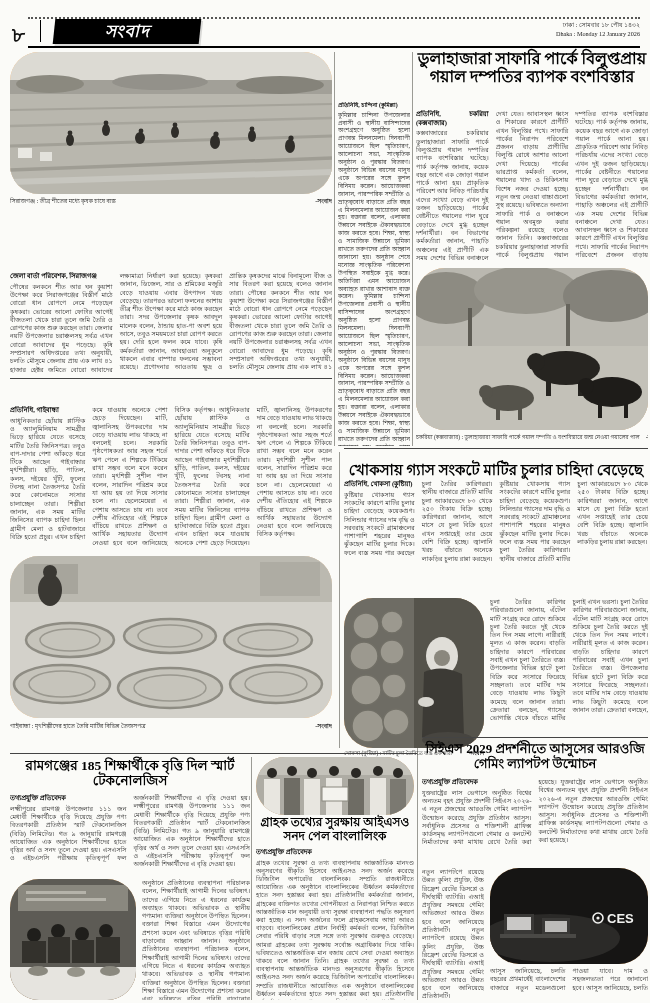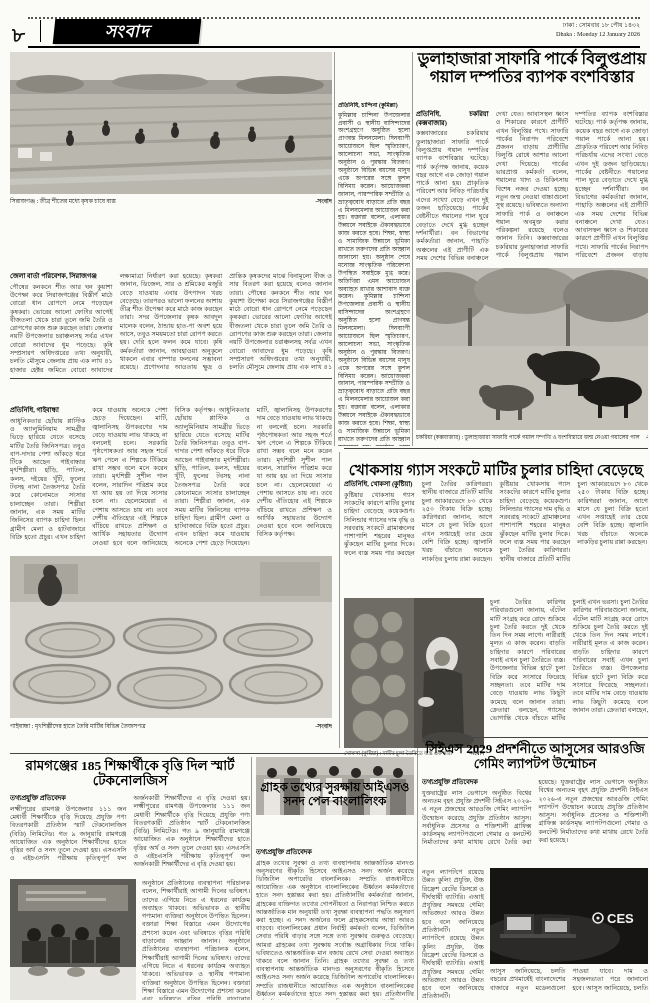--- a/index.html
+++ b/index.html
@@ -16,21 +16,21 @@
                  transform:skewX(6deg);letter-spacing:1px;}
   .dateline{font-size:6.2px;line-height:1.45;text-align:right;color:#222;}
   .headline{font-weight:bold;text-align:center;line-height:1.14;color:#000;}
   .body-text{font-size:6.3px;line-height:1.32;text-align:justify;overflow:hidden;color:#1c1c1c;}
   .cols2{column-count:2;column-gap:7px;}
   .cols3{column-count:3;column-gap:7px;}
   .cols4{column-count:4;column-gap:7px;}
   .byline{display:block;font-weight:bold;font-size:6.6px;margin-bottom:2px;color:#000;}
   .caption{font-size:6px;display:flex;justify-content:space-between;color:#222;overflow:hidden;white-space:nowrap;}
   .caption .credit{margin-left:6px;font-weight:bold;}
-  .photo{overflow:hidden;background:#fdba74;}
+  .photo{overflow:hidden;background:#fdba74;border-radius:29px;}
   .photo svg{display:block;width:100%;height:100%;}
 </style>
 </head>
 <body>
 
 <div class="page">
 
   <div class="dotted-top abs" style="left:28px;top:17px;width:612px;"></div>
   <div class="abs pagenum" style="left:12px;top:20px;">৮</div>
   <div class="abs" style="left:40px;top:20px;width:1px;height:22px;background:#000;"></div>
@@ -252,21 +252,21 @@
       <rect x="8" y="22" width="16" height="36" fill="#e8e6e0"></rect>
       <rect x="28" y="21" width="16" height="37" fill="#6e6c64"></rect>
       <rect x="48" y="22" width="16" height="36" fill="#e8e6e0"></rect>
       <rect x="70" y="21" width="16" height="37" fill="#e8e6e0"></rect>
       <rect x="92" y="22" width="16" height="36" fill="#6e6c64"></rect>
       <rect x="114" y="21" width="16" height="37" fill="#e8e6e0"></rect>
       <rect x="134" y="22" width="16" height="36" fill="#7b7971"></rect>
       <rect x="66" y="30" width="26" height="14" fill="#f4f3ee" stroke="#8a887f"></rect>
     </svg>
   </div>
-  <div class="abs headline" style="left:256px;top:781px;width:158px;font-size:12px;">গ্রাহক তথ্যের সুরক্ষায় আইএসও সনদ পেল বাংলালিংক</div>
+  <div class="abs headline" style="left:256px;top:816px;width:158px;font-size:12px;">গ্রাহক তথ্যের সুরক্ষায় আইএসও সনদ পেল বাংলালিংক</div>
   <div class="abs body-text" style="left:256px;top:848px;width:158px;height:152px;font-size:6.2px;">
     <span class="byline">তথ্যপ্রযুক্তি প্রতিবেদক</span>
     <span>গ্রাহক তথ্যের সুরক্ষা ও তথ্য ব্যবস্থাপনায় আন্তর্জাতিক মানদণ্ড অনুসরণের স্বীকৃতি হিসেবে আইএসও সনদ অর্জন করেছে ডিজিটাল অপারেটর বাংলালিংক। সম্প্রতি রাজধানীতে আয়োজিত এক অনুষ্ঠানে বাংলালিংকের ঊর্ধ্বতন কর্মকর্তাদের হাতে সনদ হস্তান্তর করা হয়। প্রতিষ্ঠানটির কর্মকর্তারা জানান, গ্রাহকের ব্যক্তিগত তথ্যের গোপনীয়তা ও নিরাপত্তা নিশ্চিত করতে আন্তর্জাতিক মান অনুযায়ী তথ্য সুরক্ষা ব্যবস্থাপনা পদ্ধতি অনুসরণ করা হচ্ছে। এ সনদ অর্জনের ফলে গ্রাহকসেবায় আস্থা আরও বাড়বে। বাংলালিংকের প্রধান নির্বাহী কর্মকর্তা বলেন, ডিজিটাল সেবার পরিধি বাড়ার সঙ্গে সঙ্গে তথ্য সুরক্ষার গুরুত্বও বেড়েছে। আমরা গ্রাহকের তথ্য সুরক্ষায় সর্বোচ্চ অগ্রাধিকার দিয়ে থাকি। ভবিষ্যতেও আন্তর্জাতিক মান বজায় রেখে সেবা দেওয়া অব্যাহত থাকবে বলে জানান তিনি। গ্রাহক তথ্যের সুরক্ষা ও তথ্য ব্যবস্থাপনায় আন্তর্জাতিক মানদণ্ড অনুসরণের স্বীকৃতি হিসেবে আইএসও সনদ অর্জন করেছে ডিজিটাল অপারেটর বাংলালিংক। সম্প্রতি রাজধানীতে আয়োজিত এক অনুষ্ঠানে বাংলালিংকের ঊর্ধ্বতন কর্মকর্তাদের হাতে সনদ হস্তান্তর করা হয়। প্রতিষ্ঠানটির কর্মকর্তারা জানান, গ্রাহকের ব্যক্তিগত তথ্যের গোপনীয়তা ও নিরাপত্তা নিশ্চিত করতে আন্তর্জাতিক মান অনুযায়ী তথ্য সুরক্ষা ব্যবস্থাপনা পদ্ধতি অনুসরণ করা হচ্ছে। এ সনদ অর্জনের ফলে গ্রাহকসেবায় আস্থা আরও বাড়বে। বাংলালিংকের প্রধান নির্বাহী কর্মকর্তা বলেন, ডিজিটাল সেবার পরিধি বাড়ার সঙ্গে সঙ্গে তথ্য সুরক্ষার গুরুত্বও বেড়েছে। আমরা গ্রাহকের তথ্য সুরক্ষায় সর্বোচ্চ অগ্রাধিকার দিয়ে থাকি। ভবিষ্যতেও আন্তর্জাতিক মান বজায় রেখে সেবা দেওয়া অব্যাহত থাকবে বলে জানান তিনি।</span>
   </div>
 
   <div class="hrule" style="left:422px;top:737px;width:226px;"></div>
   <div class="abs headline" style="left:422px;top:742px;width:226px;font-size:13px;">সিইএস 2029 প্রদর্শনীতে আসুসের আরওজি গেমিং ল্যাপটপ উন্মোচন</div>
   <div class="abs body-text cols2" style="left:422px;top:778px;width:226px;height:87px;">
     <span class="byline">তথ্যপ্রযুক্তি প্রতিবেদক</span>
     <span>যুক্তরাষ্ট্রের লাস ভেগাসে অনুষ্ঠিত বিশ্বের অন্যতম বৃহৎ প্রযুক্তি প্রদর্শনী সিইএস ২০২৬-এ নতুন প্রজন্মের আরওজি গেমিং ল্যাপটপ উন্মোচন করেছে প্রযুক্তি প্রতিষ্ঠান আসুস। সর্বাধুনিক প্রসেসর ও শক্তিশালী গ্রাফিক্স কার্ডসমৃদ্ধ ল্যাপটপগুলো গেমার ও কনটেন্ট নির্মাতাদের কথা মাথায় রেখে তৈরি করা হয়েছে। যুক্তরাষ্ট্রের লাস ভেগাসে অনুষ্ঠিত বিশ্বের অন্যতম বৃহৎ প্রযুক্তি প্রদর্শনী সিইএস ২০২৬-এ নতুন প্রজন্মের আরওজি গেমিং ল্যাপটপ উন্মোচন করেছে প্রযুক্তি প্রতিষ্ঠান আসুস। সর্বাধুনিক প্রসেসর ও শক্তিশালী গ্রাফিক্স কার্ডসমৃদ্ধ ল্যাপটপগুলো গেমার ও কনটেন্ট নির্মাতাদের কথা মাথায় রেখে তৈরি করা হয়েছে।</span>

